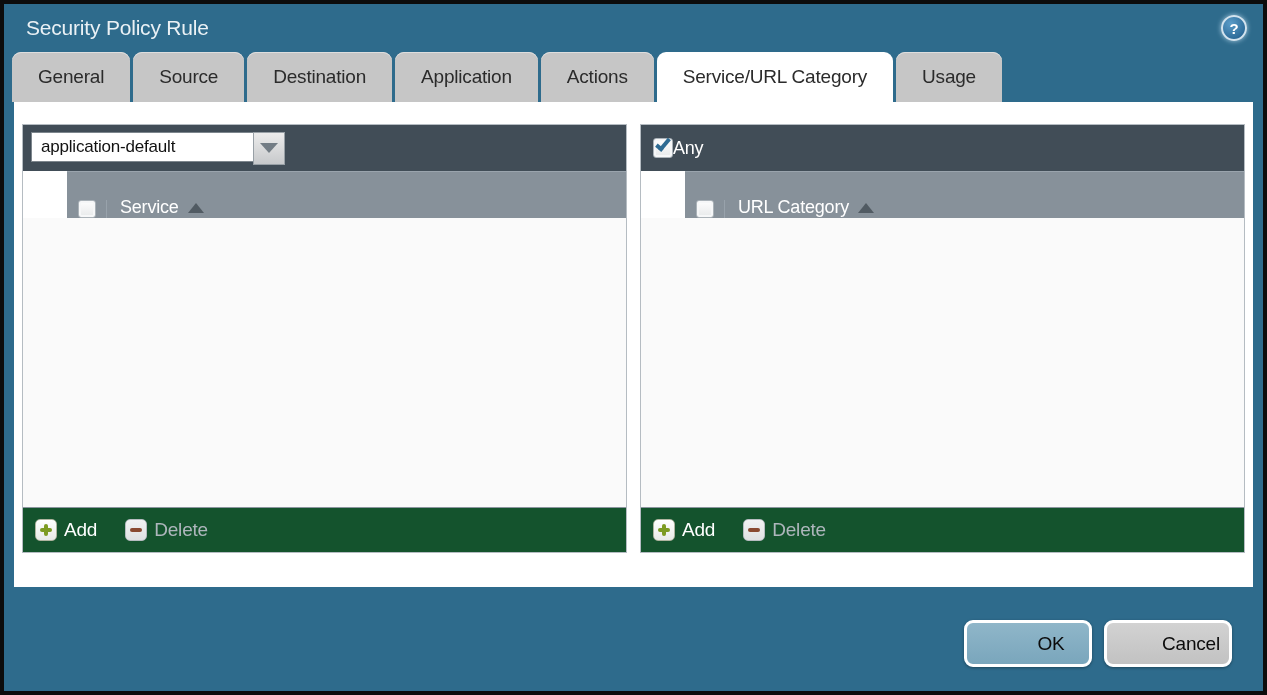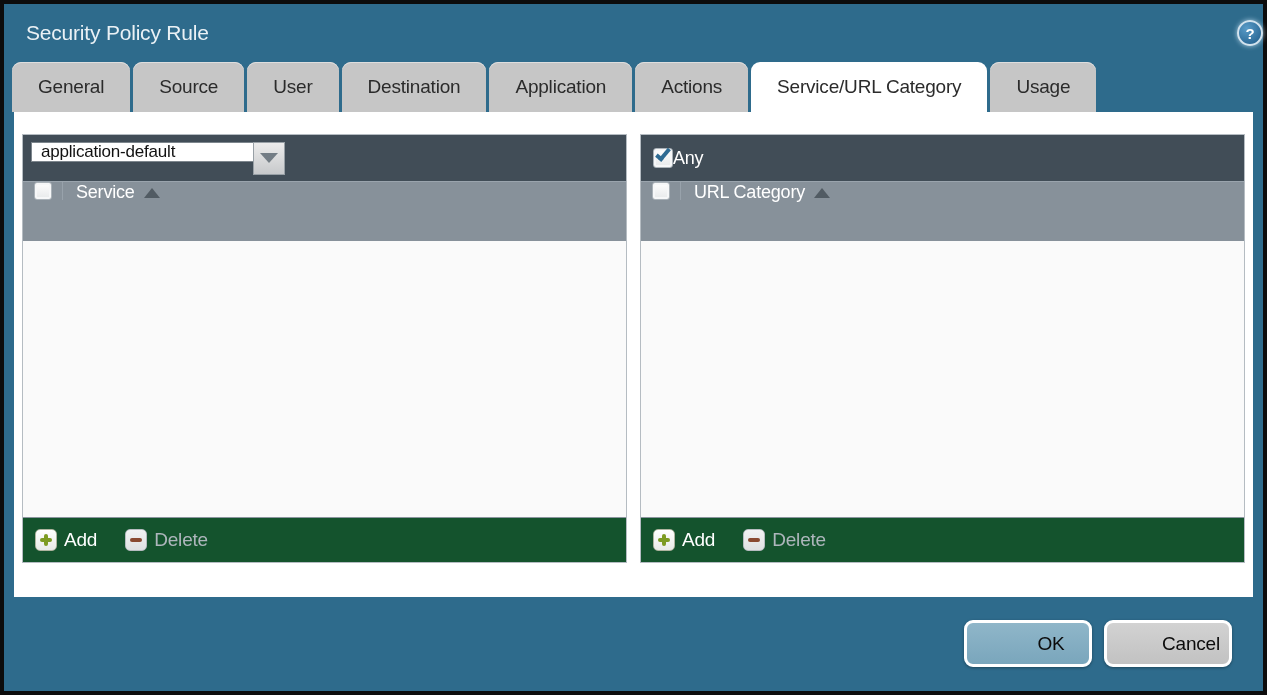--- a/index.html
+++ b/index.html
@@ -12,24 +12,24 @@
   .dialog {
     position: relative;
     width: 1267px;
     height: 695px;
     background: #2e6b8c;
     border: 4px solid #0c0c0c;
   }
 
   
   .titlebar {
-    height: 58px;
-    display: flex;
-    align-items: center;
-    padding: 0 0 0 22px;
+    height: 48px;
+    display: flex;
+    align-items: center;
+    padding: 0 16px 0 22px;
     border-radius: 20px;
   }
   .title {
     color: #eaf1f5;
     font-size: 21px;
     font-weight: 400;
   }
   .help-icon {
     margin-left: auto;
     width: 26px;
@@ -90,28 +90,29 @@
   }
   .panel-top {
     height: 46px;
     background: #414d57;
     display: flex;
     align-items: center;
     padding: 0 8px;
     flex: none;
   }
   .col-header {
-    height: 60px;
+    height: 47px;
     background: #87919a;
     display: flex;
-    align-items: flex-start;
+    align-items: flex-end;
     color: #ffffff;
     font-size: 18px;
     border-top: 1px solid #9aa4ad;
     flex: none;
+    margin-left: 44px;
   }
   .col-check-cell {
     width: 40px;
     display: flex;
     align-items: center;
     justify-content: center;
     border-right: 1px solid #98a2ab;
   }
   .col-label-cell {
     display: flex;
@@ -159,21 +160,21 @@
     transform: rotate(40deg);
   }
 
   
   .dropdown {
     display: flex;
     height: 33px;
   }
   .dropdown input {
     width: 222px;
-    height: 20px;
+    height: 30px;
     border: 1px solid #7d868d;
     border-right: none;
     font-family: "Liberation Sans", sans-serif;
     font-size: 17px;
     letter-spacing: -0.2px;
     color: #111111;
     padding: 0 9px;
     outline: none;
   }
   .dropdown-btn {
@@ -274,21 +275,20 @@
 <div class="dialog">
 
   <div class="titlebar">
     <div class="title">Security Policy Rule</div>
     <div class="help-icon">?</div>
   </div>
 
   <div class="tabs-row">
     <div class="tab">General</div>
     <div class="tab">Source</div>
-    <div class="tab">User</div>
     <div class="tab">Destination</div>
     <div class="tab">Application</div>
     <div class="tab">Actions</div>
     <div class="tab active">Service/URL Category</div>
     <div class="tab">Usage</div>
   </div>
 
   <div class="content">
 
     <div class="panel">

